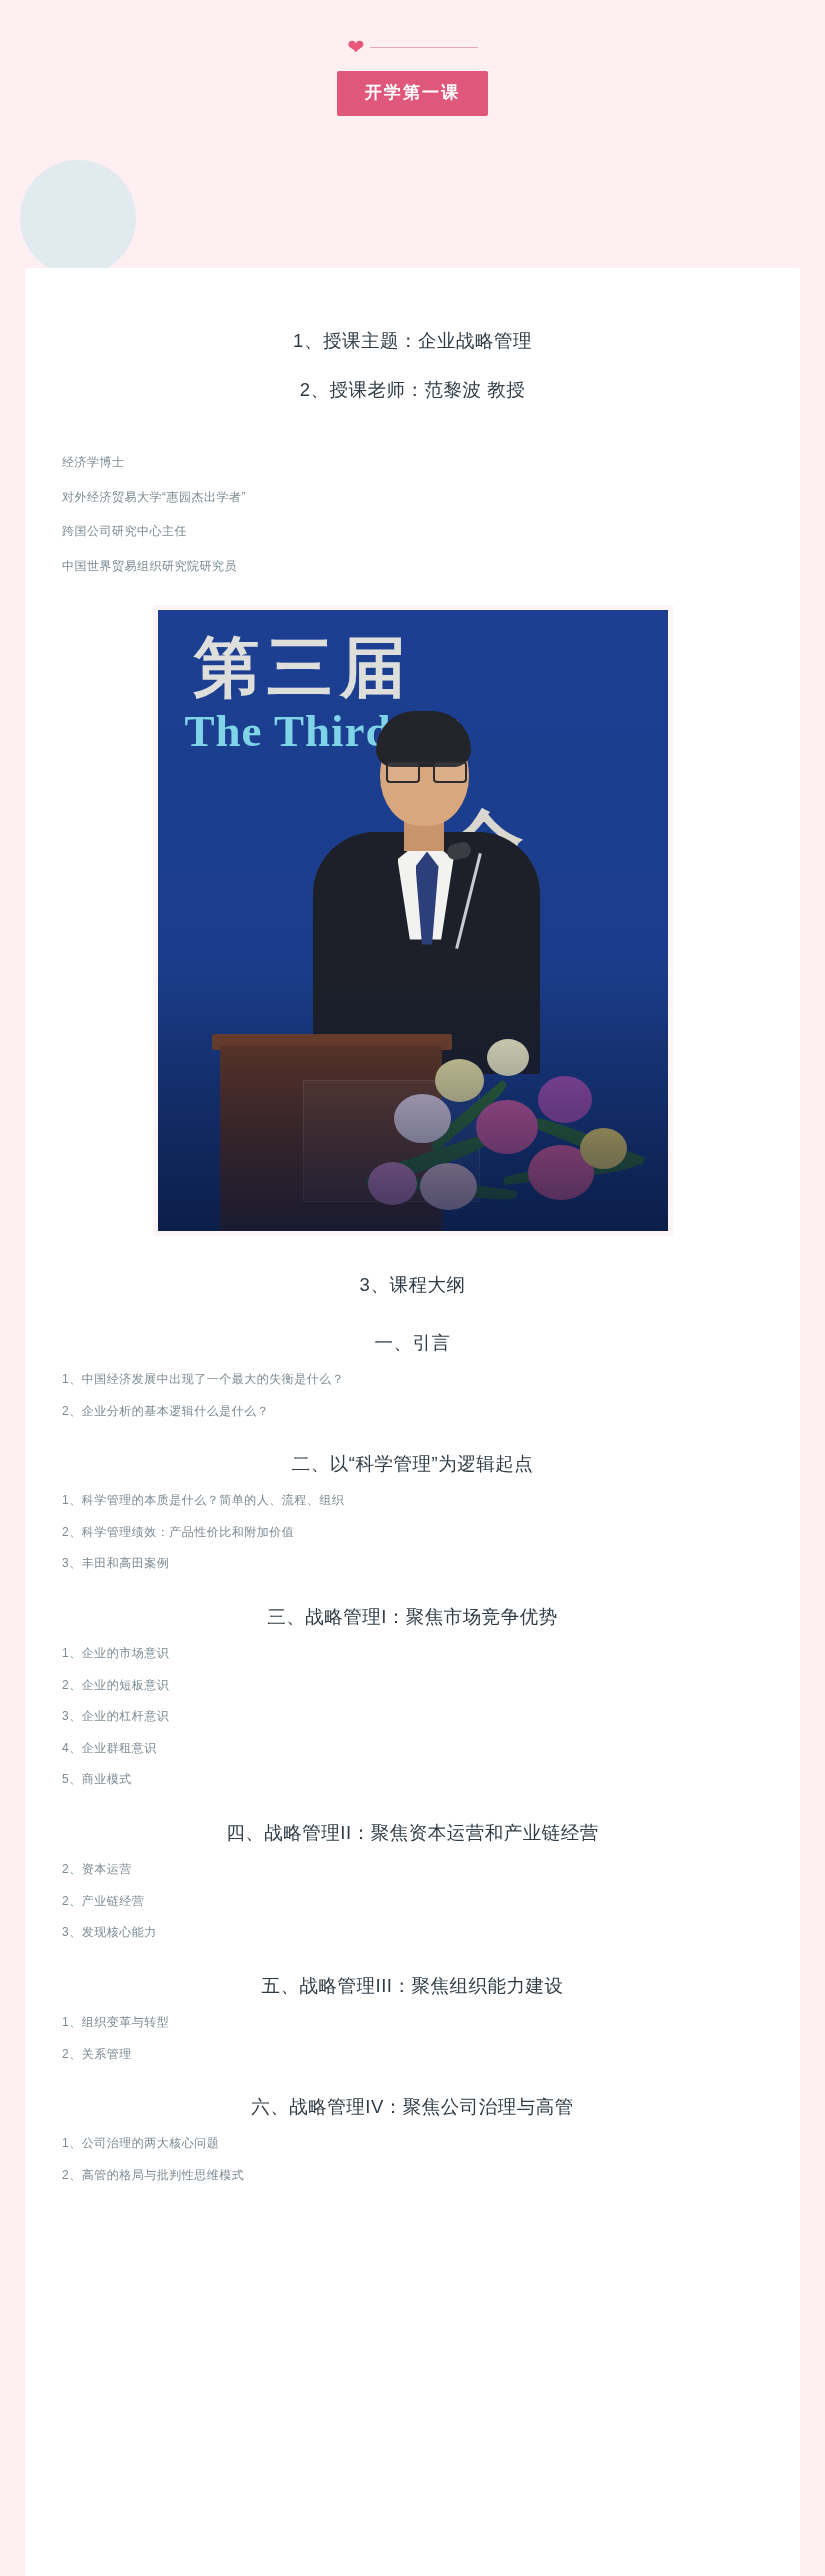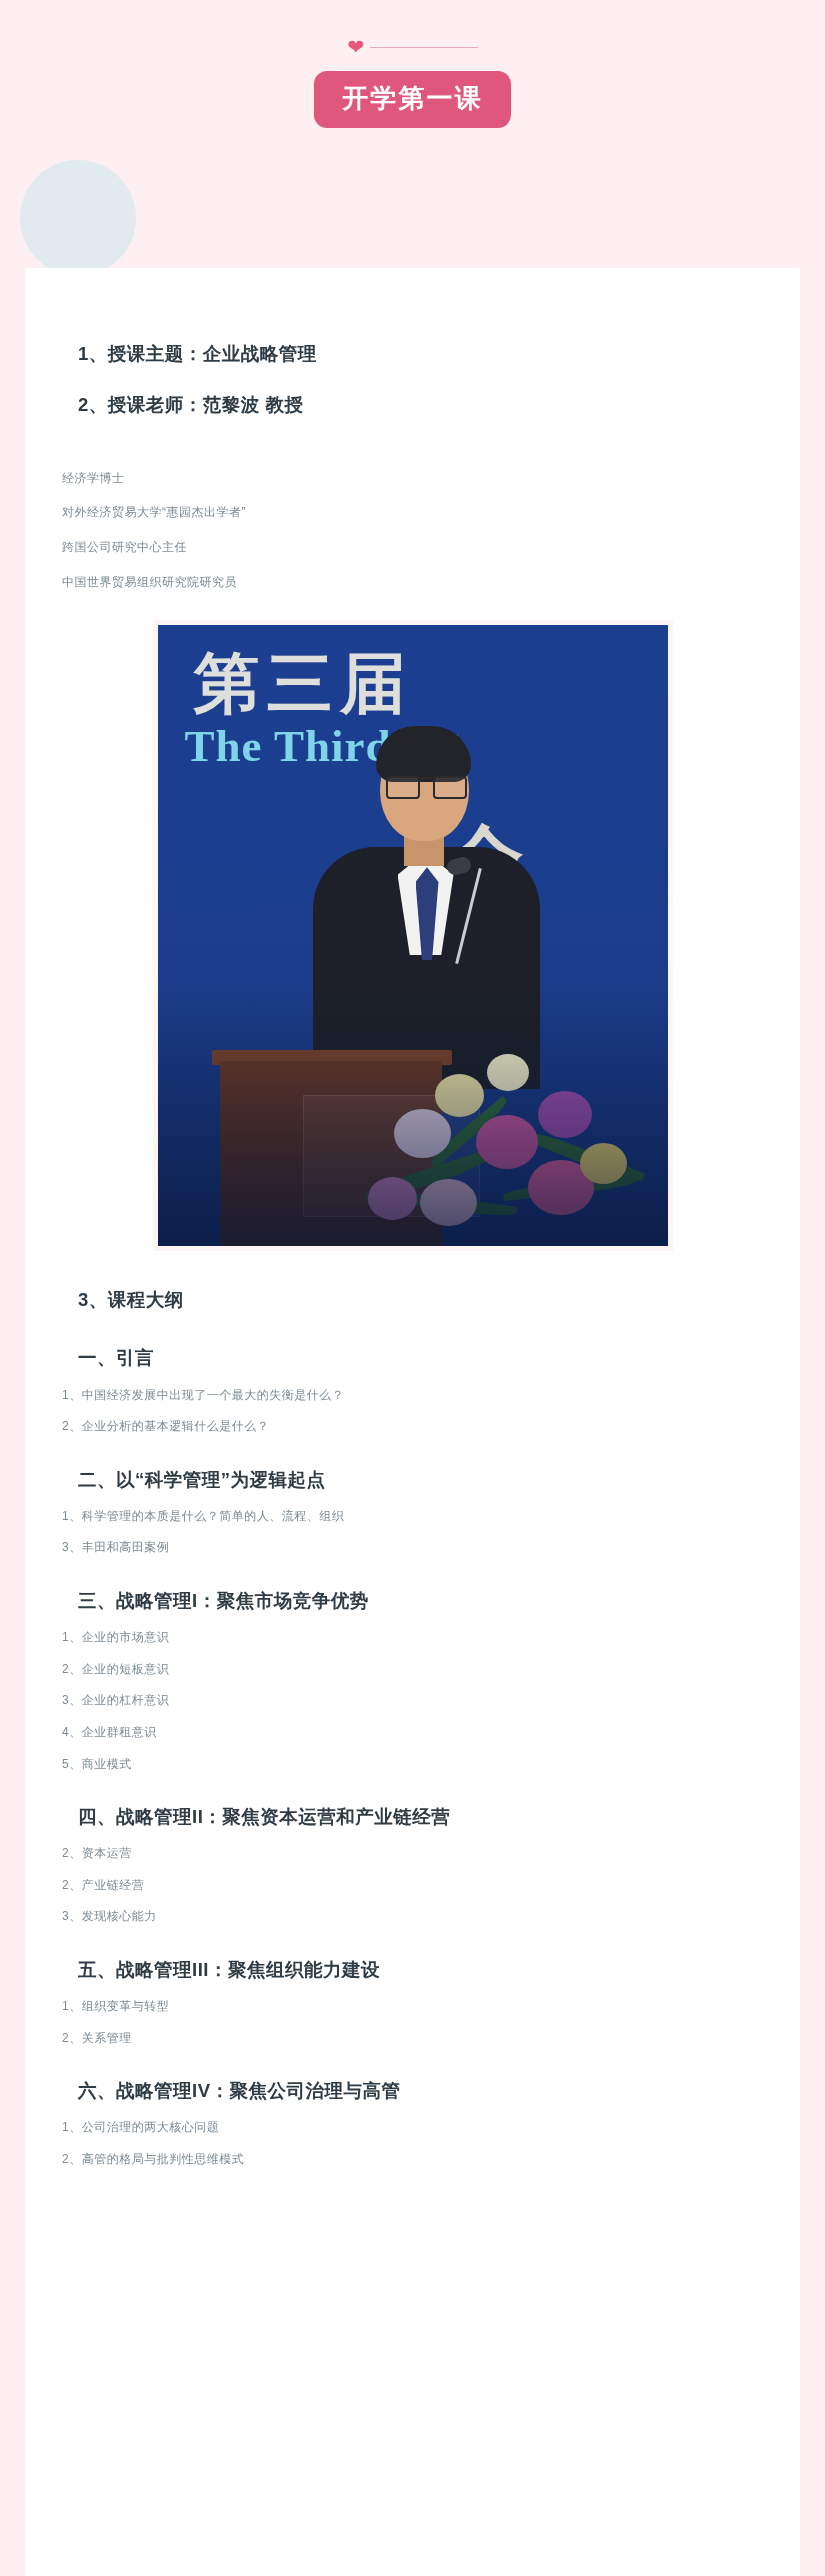--- a/index.html
+++ b/index.html
@@ -43,24 +43,24 @@
     background: #e9a8b8;
   }
   .title-badge-wrap {
     display: flex;
     justify-content: center;
     margin-top: 13.4px;
   }
   .title-badge {
     background: #e0577c;
     color: #ffffff;
-    font-size: 26px;
+    font-size: 17px;
     letter-spacing: 2.1px;
     padding: 10.3px 28px 11.3px 28px;
-    border-radius: 13px;
+    border-radius: 2px;
     font-weight: bold;
   }
 
   
   .deco-circle {
     position: absolute;
     left: 19.6px;
     top: 160px;
     width: 116px;
     height: 116px;
@@ -85,23 +85,24 @@
     font-size: 12px;
     line-height: 1.95;
     color: #7b8a93;
     letter-spacing: 0.5px;
     margin: 0;
   }
   .bold-line {
     font-size: 18.5px;
     line-height: 1.9;
     color: #2f3c46;
-    font-weight: bold;
+    font-weight: normal;
     letter-spacing: 0.5px;
-    margin: 16px;
+    margin: 3px;
+    text-align: center;
   }
   .meta-block .bold-line { margin-bottom: 13.4px; }
   .spacer-md { height: 31px; }
 
   .bio-list .line { margin-bottom: 11.3px; }
 
   
   .photo-wrap {
     display: flex;
     justify-content: center;
@@ -376,20 +377,21 @@
 
     <div class="outline">
       <p class="bold-line">3、课程大纲</p>
 
       <p class="bold-line section-head">一、引言</p>
       <p class="line">1、中国经济发展中出现了一个最大的失衡是什么？</p>
       <p class="line">2、企业分析的基本逻辑什么是什么？</p>
 
       <p class="bold-line section-head">二、以“科学管理”为逻辑起点</p>
       <p class="line">1、科学管理的本质是什么？简单的人、流程、组织</p>
+      <p class="line">2、科学管理绩效：产品性价比和附加价值</p>
       <p class="line">3、丰田和高田案例</p>
 
       <p class="bold-line section-head">三、战略管理I：聚焦市场竞争优势</p>
       <p class="line">1、企业的市场意识</p>
       <p class="line">2、企业的短板意识</p>
       <p class="line">3、企业的杠杆意识</p>
       <p class="line">4、企业群租意识</p>
       <p class="line">5、商业模式</p>
 
       <p class="bold-line section-head">四、战略管理II：聚焦资本运营和产业链经营</p>

